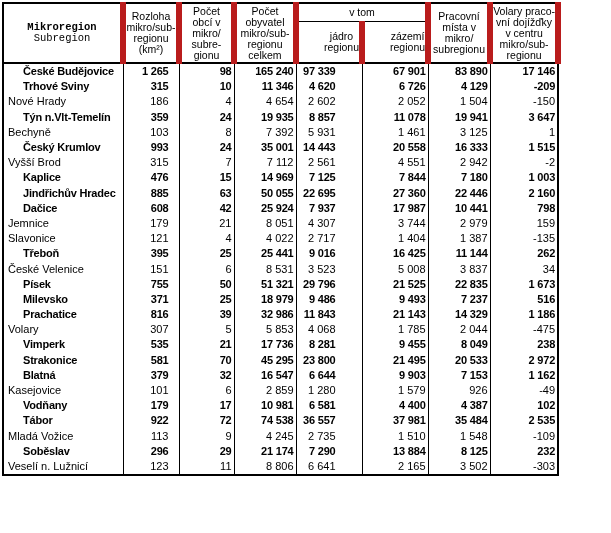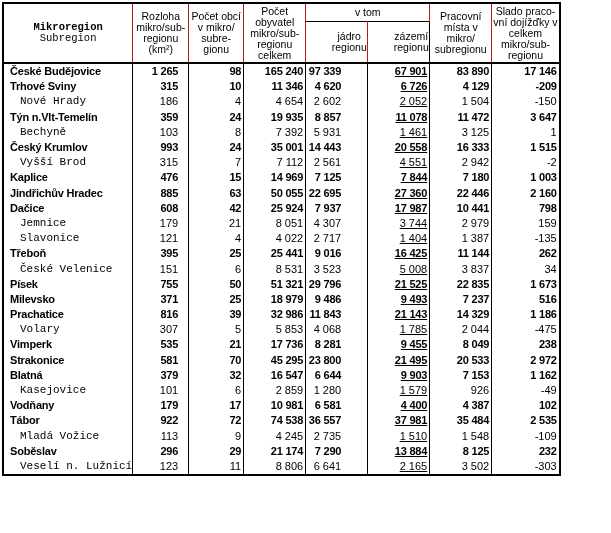--- a/index.html
+++ b/index.html
@@ -7,40 +7,40 @@
   table.t {
     position: absolute; left: 2px; top: 2px;
     border-collapse: collapse;
     border: 2px solid #000;
     font-size: 10.5px;
     table-layout: fixed;
   }
   table.t th, table.t td { padding: 0; }
   table.t thead th {
     font-weight: normal; text-align: center; vertical-align: middle;
-    border-left: 1px solid #000; border-right: 1px solid #b91c1c;
+    border-left: 1px solid #000; border-right: 6px solid #b91c1c;
     line-height: 11px; font-size: 10.5px;
   }
   table.t thead tr.h1 th { height: 17px; }
   table.t thead tr.h2 th { height: 40px; border-top: 1px solid #000; padding-left: 25px; }
   table.t thead th.region-h { text-align: center; font-family: Liberation Mono, monospace; }
   table.t thead th.region-h b { font-weight: bold; display: block; }
   table.t thead tr:last-child th, table.t thead th[rowspan] { border-bottom: 2px solid #000; }
   table.t tbody td {
     height: 15.2px; line-height: 15px;
     border-left: 1px solid #000; border-right: 1px solid #000;
     text-align: right; padding-right: 2px; white-space: nowrap;
     font-size: 11px;
   }
-  table.t tbody td.name { text-align: left; padding-left: 6px; padding-right: 0; }
+  table.t tbody td.name { text-align: left; padding-left: 19px; padding-right: 0; }
   table.t tbody tr.bold td { font-weight: bold; letter-spacing: -0.2px; }
-  table.t tbody tr.sub td.name { padding-left: 16px; font-family: Liberation Mono, monospace; }
+  table.t tbody tr.sub td.name { padding-left: 4px; }
   table.t tbody td.c1 { padding-right: 10px; }
   table.t tbody td.c4 { padding-right: 26px; margin-top: 20px; }
-  table.t tbody td.c5 { padding-right: 2px; text-decoration: underline; }
+  table.t tbody td.c5 { padding-right: 2px; }
 </style>
 </head>
 <body>
 
 <table class="t">
   <colgroup>
     <col style="width:120px">
     <col style="width:56px">
     <col style="width:55px">
     <col style="width:62px">
@@ -53,21 +53,21 @@
     <tr class="h1">
       <th rowspan="2" class="region-h">
         <b>Mikroregion</b>
         <span>Subregion</span>
       </th>
       <th rowspan="2" id="h-area">Rozloha mikro/sub-regionu (km²)</th>
       <th rowspan="2">Počet obcí v mikro/ subre-gionu</th>
       <th rowspan="2">Počet obyvatel mikro/sub-regionu celkem</th>
       <th colspan="2">v tom</th>
       <th rowspan="2">Pracovní místa v mikro/ subregionu</th>
-      <th rowspan="2">Slado praco-vní dojížďky v celkem mikro/sub-regionu</th>
+      <th rowspan="2">Volary praco-vní dojížďky v centru mikro/sub-regionu</th>
     </tr>
     <tr class="h2">
       <th>jádro regionu</th>
       <th>zázemí regionu</th>
     </tr>
   </thead>
   <tbody id="tbody">
       <tr class="bold">
         <td class="name">České Budějovice</td>
         <td class="c1">1 265</td>
@@ -98,21 +98,21 @@
         <td class="c6">1 504</td>
         <td class="c7">-150</td>
       </tr>
       <tr class="bold">
         <td class="name">Týn n.Vlt-Temelín</td>
         <td class="c1">359</td>
         <td class="c2">24</td>
         <td class="c3">19 935</td>
         <td class="c4">8 857</td>
         <td class="c5">11 078</td>
-        <td class="c6">11 472</td>
+        <td class="c6">19 941</td>
         <td class="c7">3 647</td>
       </tr>
       <tr class="sub">
         <td class="name">Bechyně</td>
         <td class="c1">103</td>
         <td class="c2">8</td>
         <td class="c3">7 392</td>
         <td class="c4">5 931</td>
         <td class="c5">1 461</td>
         <td class="c6">3 125</td>

